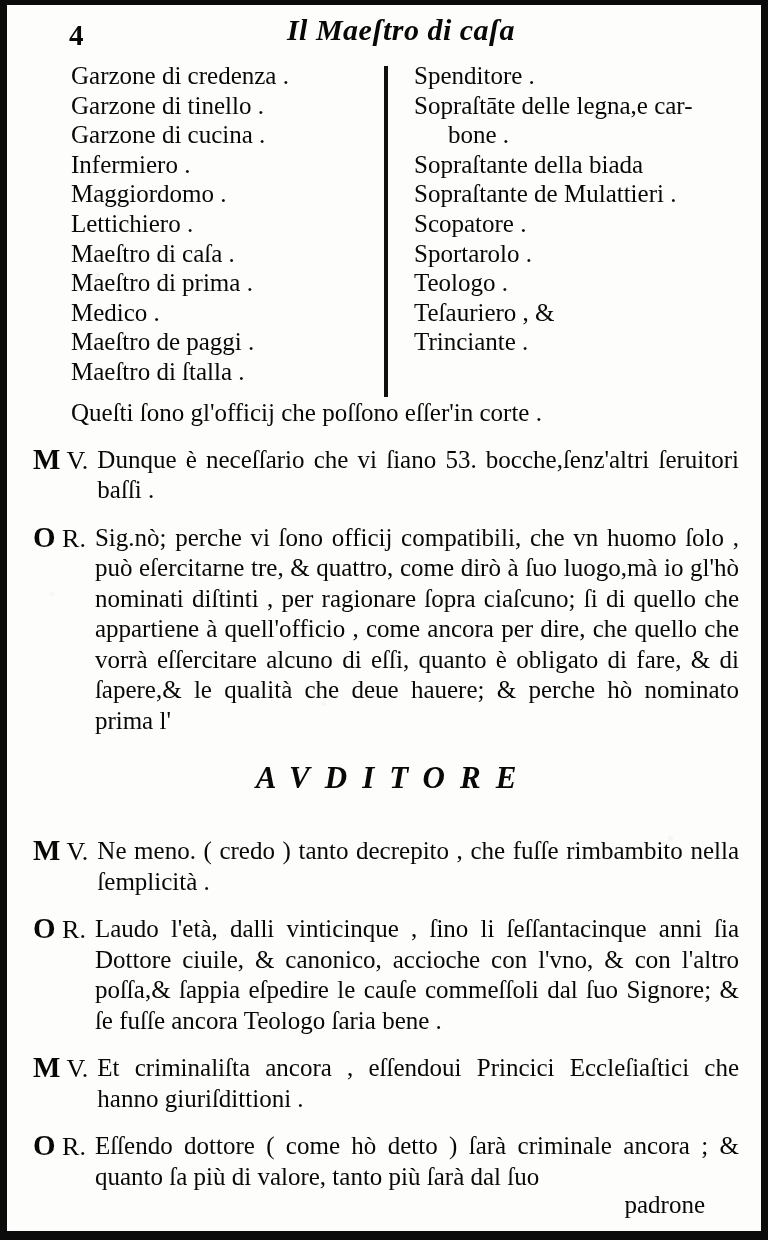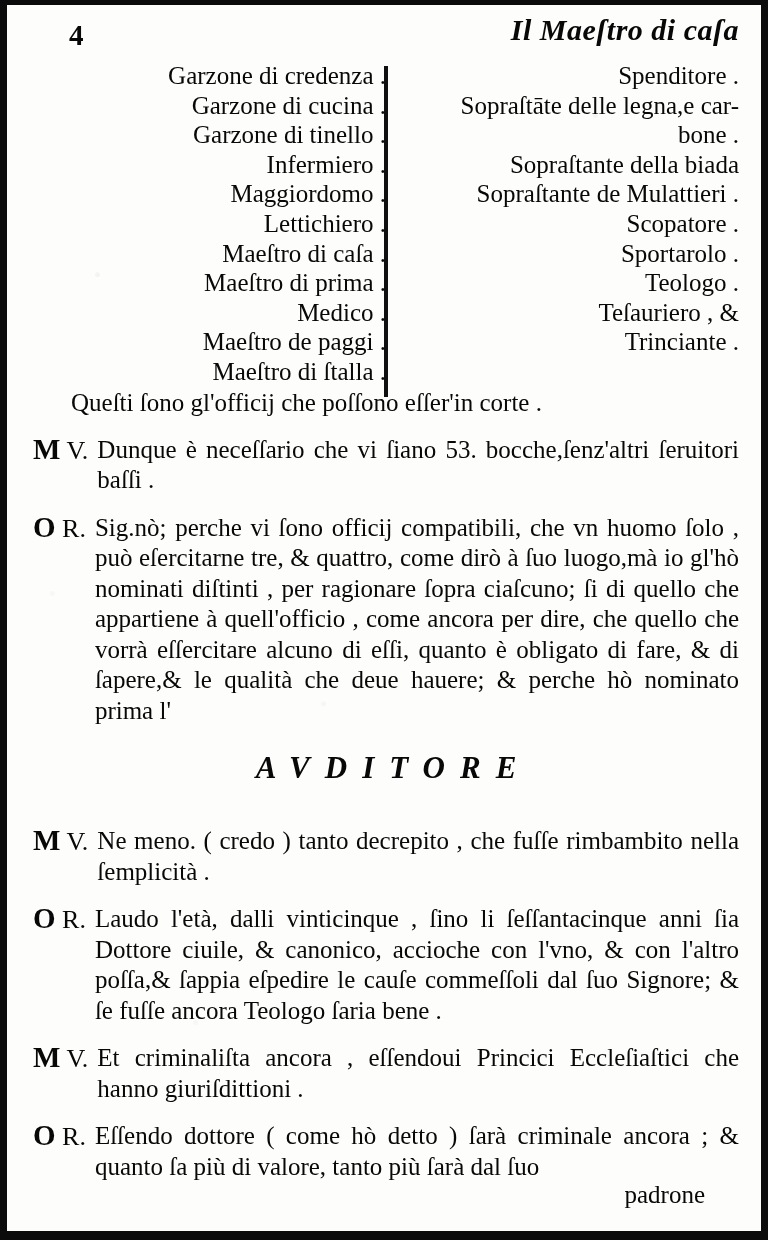--- a/index.html
+++ b/index.html
@@ -59,34 +59,33 @@
     top: 14px;
     font-weight: bold;
     font-size: 29px;
     letter-spacing: -1px;
   }
   .runtitle {
     position: absolute;
     left: 0;
     right: 0;
     top: 8px;
-    text-align: right;
+    text-align: center;
     font-style: italic;
     font-weight: bold;
     font-size: 30px;
     letter-spacing: 0.5px;
     padding-left: 30px;
   }
 
   
   .offices {
     position: relative;
     display: flex;
     margin-top: 2px;
-    text-align: right;
   }
   .col {
     width: 50%;
     box-sizing: border-box;
   }
   .col-left  { padding-left: 38px; }
   .col-right { padding-left: 28px; }
   .rule {
     position: absolute;
     left: 50%;
@@ -101,21 +100,21 @@
     line-height: 29.6px;
     white-space: nowrap;
   }
   .office.cont { padding-left: 34px; }
 
   
   .closing-line {
     font-size: 25px;
     line-height: 30px;
     padding-left: 38px;
-    margin-top: 1px;
+    margin-top: 11px;
   }
 
   .speech {
     display: flex;
     font-size: 25px;
     line-height: 30.5px;
     margin-top: 17px;
   }
   .spk {
     flex: 0 0 auto;
@@ -176,22 +175,22 @@
     <div class="head">
       <div class="folio">4</div>
       <div class="runtitle">Il Maeſtro di caſa</div>
     </div>
 
     <div class="offices">
       <div class="rule"></div>
 
       <div class="col col-left">
           <div class="office">Garzone di credenza .</div>
+          <div class="office">Garzone di tinello .</div>
           <div class="office">Garzone di cucina .</div>
-          <div class="office">Garzone di tinello .</div>
           <div class="office">Infermiero .</div>
           <div class="office">Maggiordomo .</div>
           <div class="office">Lettichiero .</div>
           <div class="office">Maeſtro di caſa .</div>
           <div class="office">Maeſtro di prima .</div>
           <div class="office">Medico .</div>
           <div class="office">Maeſtro de paggi .</div>
           <div class="office">Maeſtro di ſtalla .</div>
         </div>
       <div class="col col-right">

